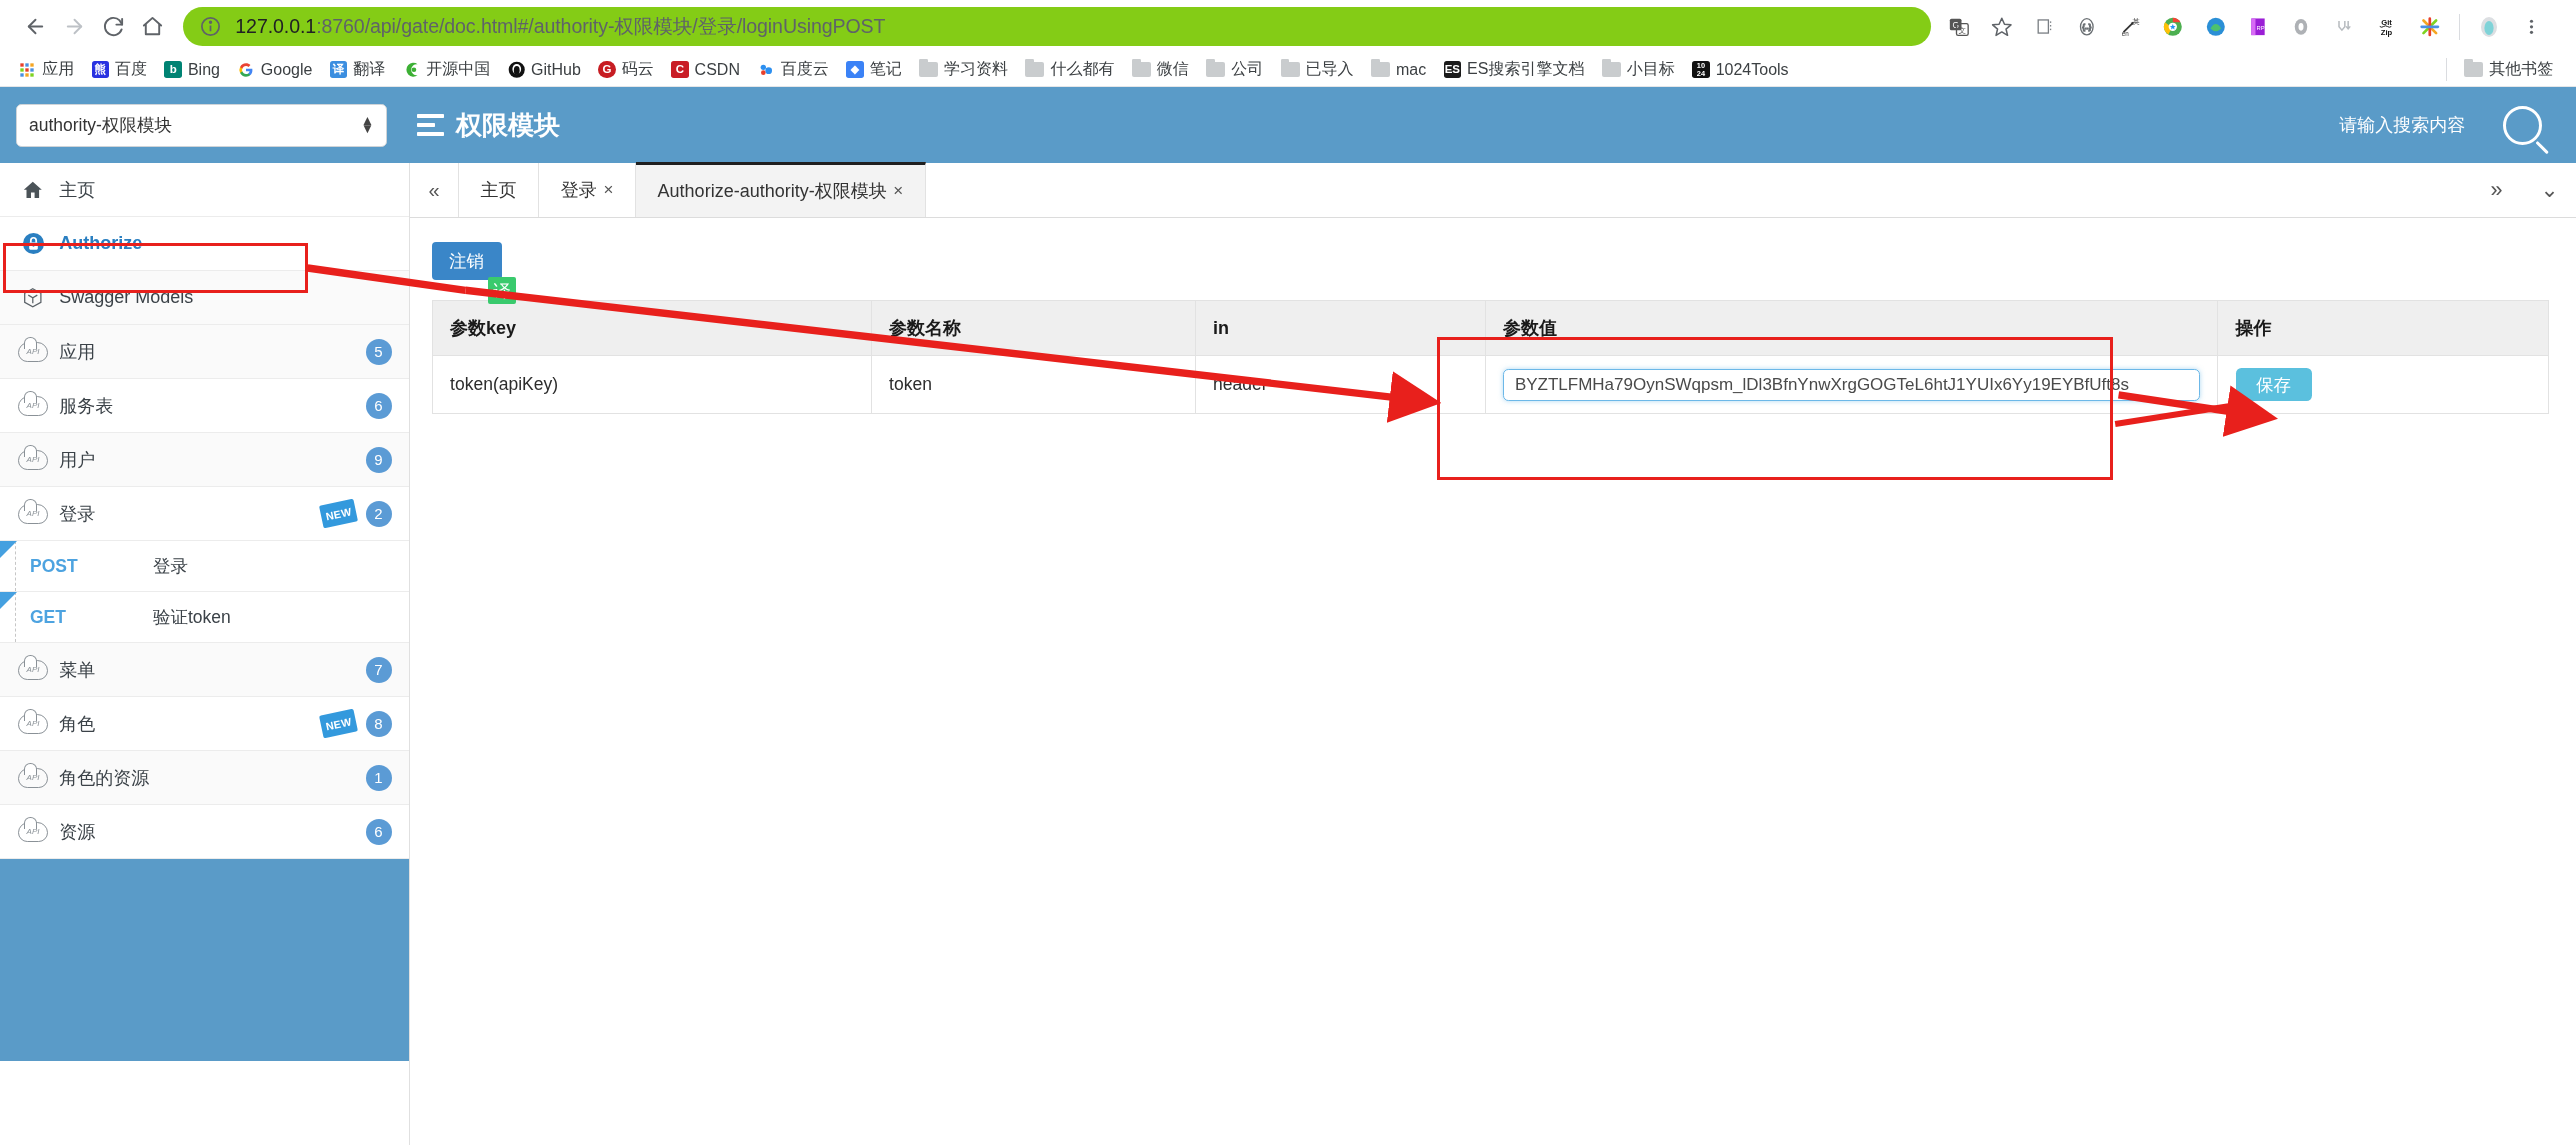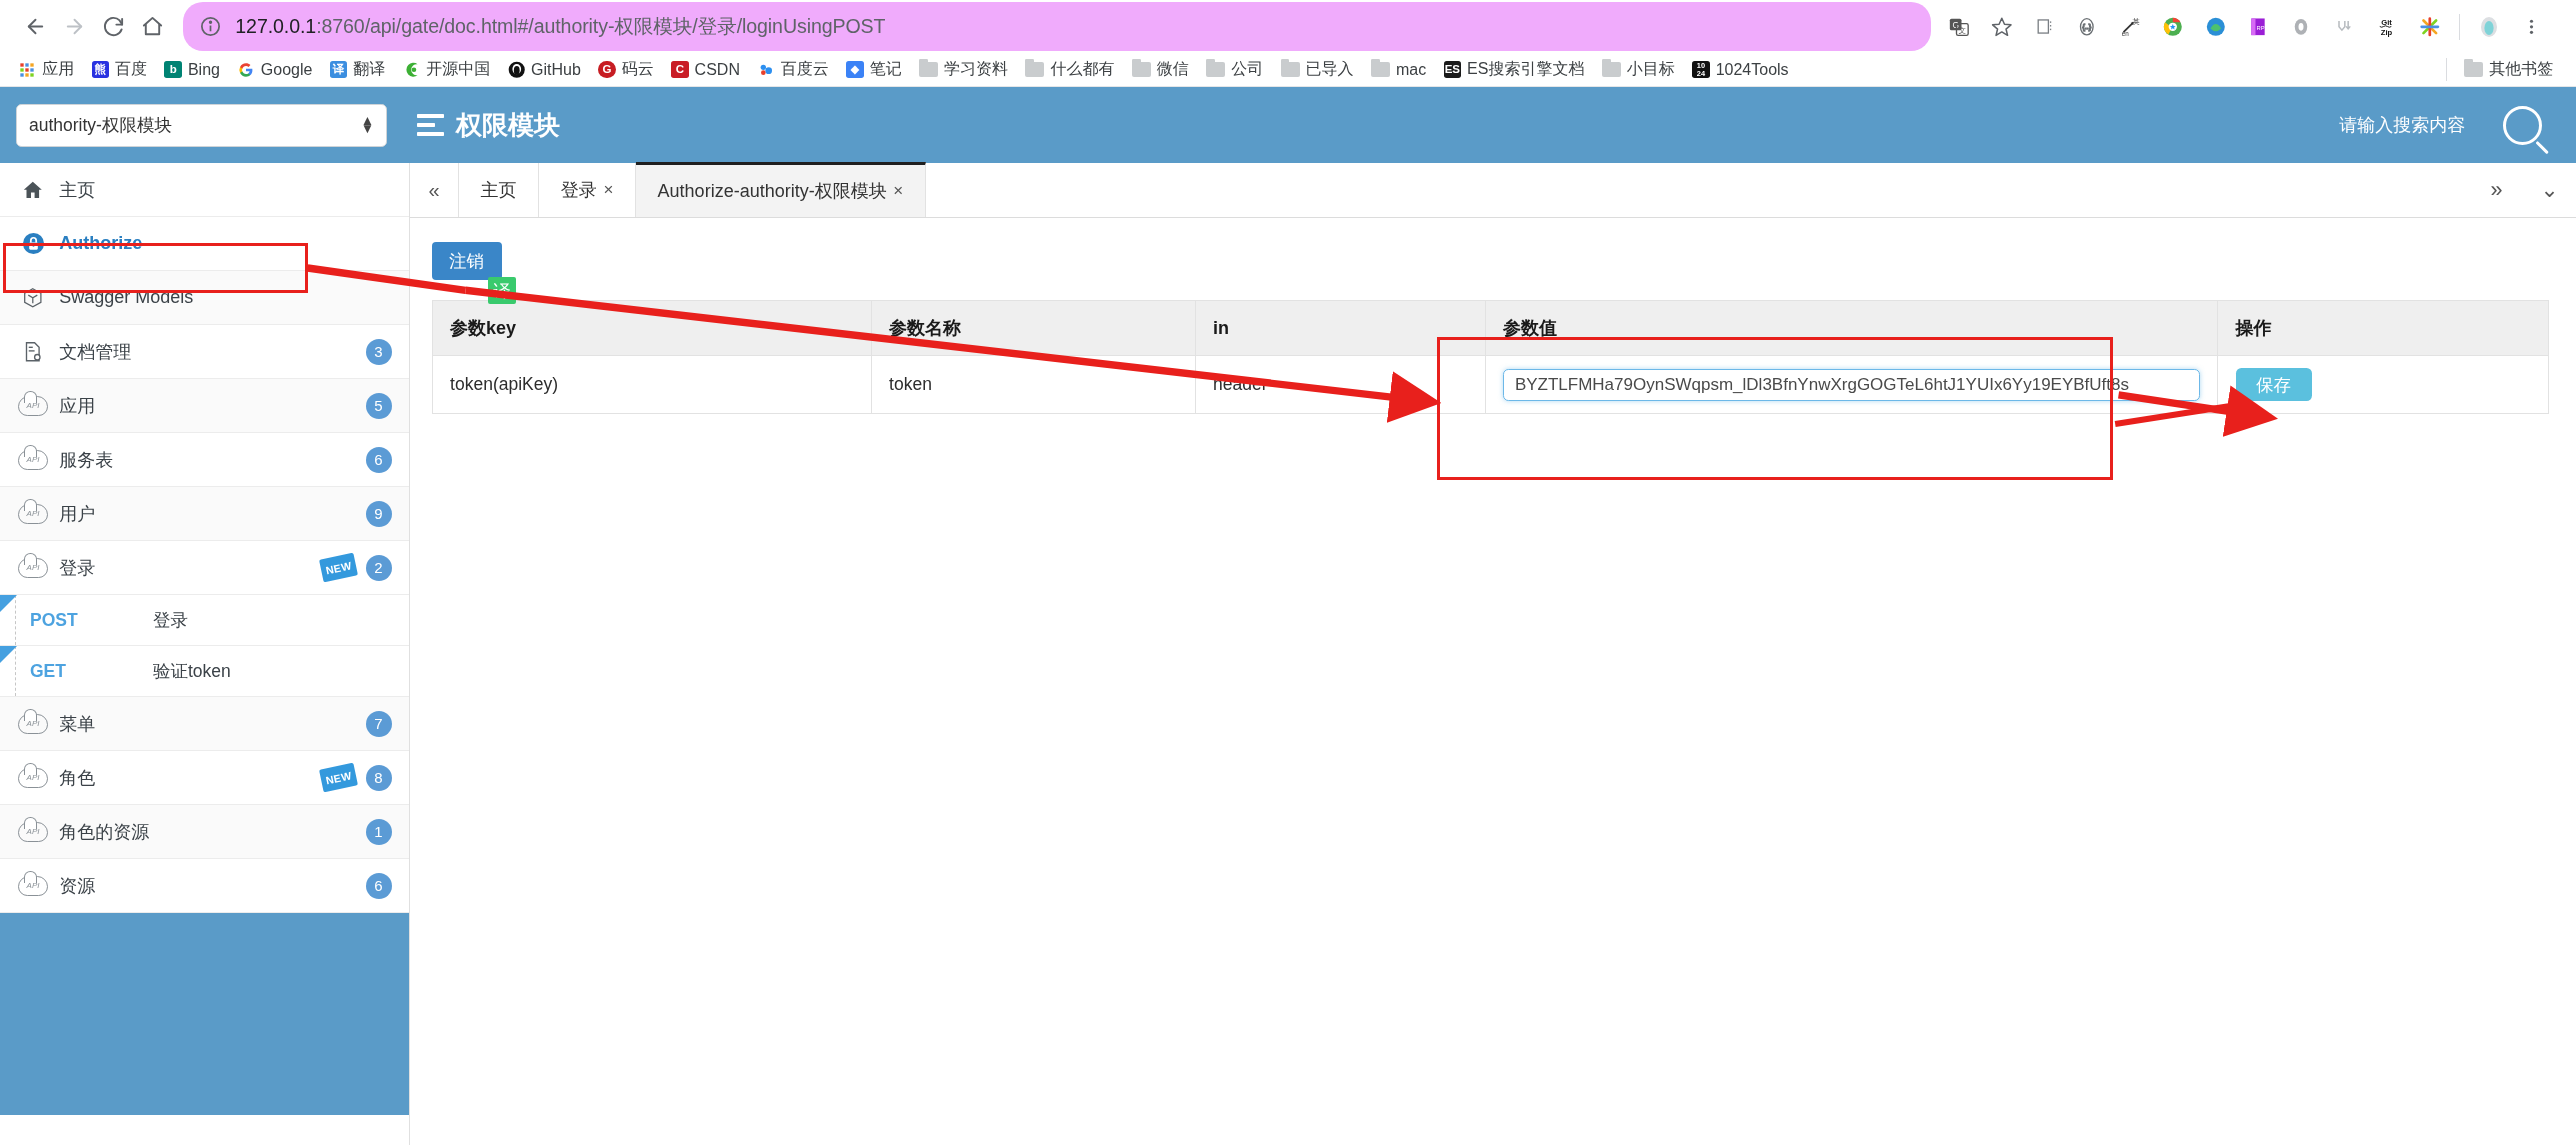--- a/index.html
+++ b/index.html
@@ -27,22 +27,22 @@
     display: flex; align-items: center; justify-content: center;
     border-radius: 50%;
     color: #5f6368;
     flex: 0 0 auto;
   }
   .nav-btn svg { display:block; }
   .nav-btn.disabled { color: #bdc1c6; }
 
   .omnibox {
     flex: 1 1 auto;
-    height: 49px;
-    background: #f0abfc;
+    height: 39px;
+    background: #84cc16;
     border-radius: 20px;
     display: flex;
     align-items: center;
     padding: 12px 16px;
     margin-left: 10.8px;
     margin-right: 6.7px;
     min-width: 0;
   }
   .omnibox .info-icon {
     width: 23px; height: 23px; flex: 0 0 auto;
@@ -686,32 +686,20 @@
     <div class="side-item alt">
       <span class="side-ico">
         <svg width="21.6" height="21.6" viewBox="0 0 24 24" fill="none" stroke="#5b6268" stroke-width="1.4">
             <polygon points="12,2 21,7 21,17 12,22 3,17 3,7"></polygon>
             <path d="M7 9 L12 12 L17 9 M12 12 L12 18"></path>
           </svg>
       </span>
       <span class="side-label">Swagger Models</span>
     </div>
 
-    <div class="side-item">
-      <span class="side-ico">
-        <svg width="21.6" height="21.6" viewBox="0 0 24 24" fill="none" stroke="#5b6268" stroke-width="1.5">
-            <path d="M5 2 h9 l5 5 v15 H5 Z"></path>
-            <line x1="7.5" y1="7" x2="12" y2="7"></line>
-            <line x1="7.5" y1="11" x2="14" y2="11"></line>
-            <circle cx="17" cy="18" r="3" fill="#fff"></circle>
-          </svg>
-      </span>
-      <span class="side-label">文档管理</span>
-      <span class="badge-count">3</span>
-    </div>
 
     <div class="side-item alt">
       <span class="side-ico">
           <span class="api-cloud">
             <span>API</span>
           </span>
         </span>
       <span class="side-label">应用</span>
       <span class="badge-count">5</span>
     </div>

